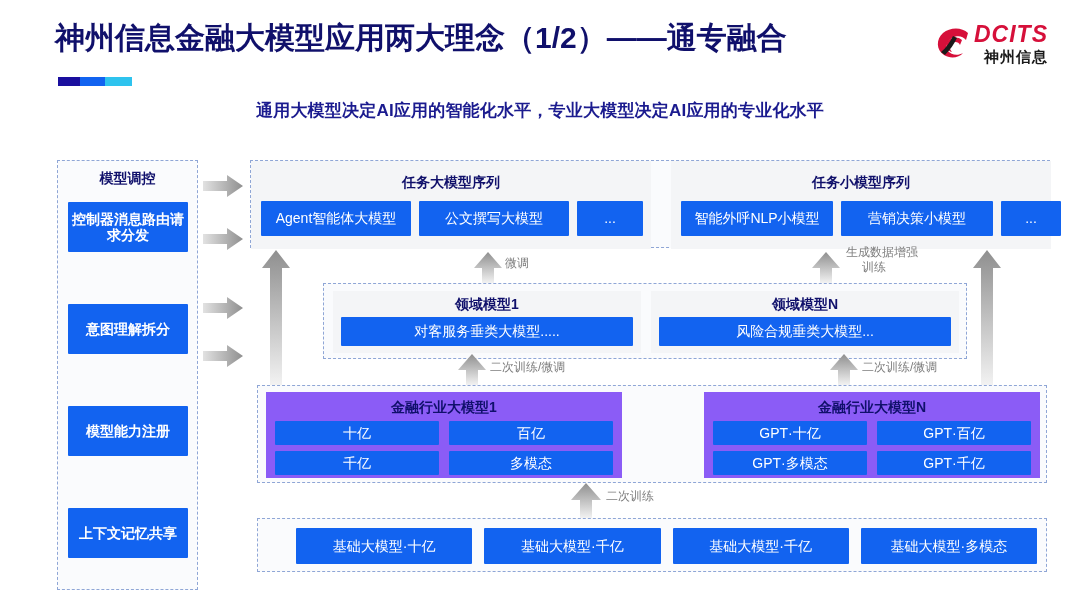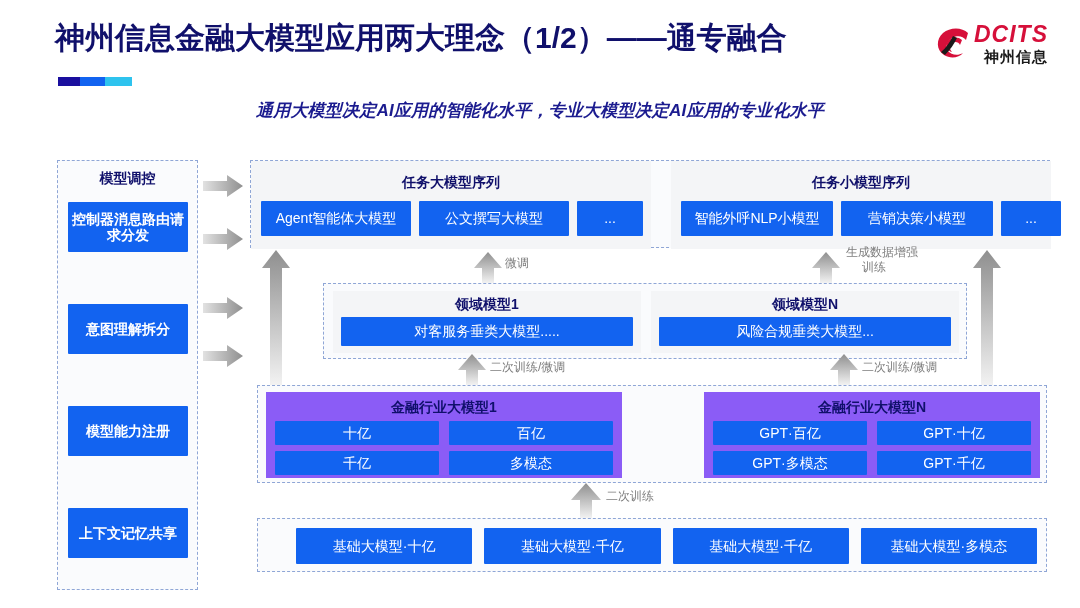--- a/index.html
+++ b/index.html
@@ -32,21 +32,21 @@
     font-style: italic; letter-spacing: 1px; line-height: 24px;
   }
   .logo-cn {
     font-size: 15px; font-weight: bold; color: #1a1a1a;
     letter-spacing: 1px; line-height: 20px; margin-top: 1px; text-align: right;
   }
 
   .subtitle {
     position: absolute; left: 0; top: 99px; width: 1080px;
     text-align: center; font-size: 17px; font-weight: bold;
-    color: #1b1b8f; letter-spacing: 0.2px; font-style: italic;
+    color: #1b1b8f; letter-spacing: 0.2px;
   }
 
   
   .dashed { border: 1px dashed #8fa6d6; background: #fafbfd; }
   .panel-inner { background: #f4f5f7; }
   .bluebox {
     background: #1263f0; color: #ffffff; display: flex;
     align-items: center; justify-content: center; text-align: center;
     font-size: 14px; line-height: 1.15; border-radius: 1px;
   }
@@ -221,22 +221,22 @@
         <div class="bluebox">十亿</div>
         <div class="bluebox">百亿</div>
         <div class="bluebox">千亿</div>
         <div class="bluebox">多模态</div>
       </div>
     </div>
 
     <div class="ind-panel ind-right">
       <div class="grouphead">金融行业大模型N</div>
       <div class="ind-grid">
+        <div class="bluebox">GPT·十亿</div>
         <div class="bluebox">GPT·百亿</div>
-        <div class="bluebox">GPT·十亿</div>
         <div class="bluebox">GPT·多模态</div>
         <div class="bluebox">GPT·千亿</div>
       </div>
     </div>
   </div>
 
   <div class="base-wrap dashed">
     <div class="base-row">
       <div class="bluebox">基础大模型·十亿</div>
       <div class="bluebox">基础大模型·千亿</div>

